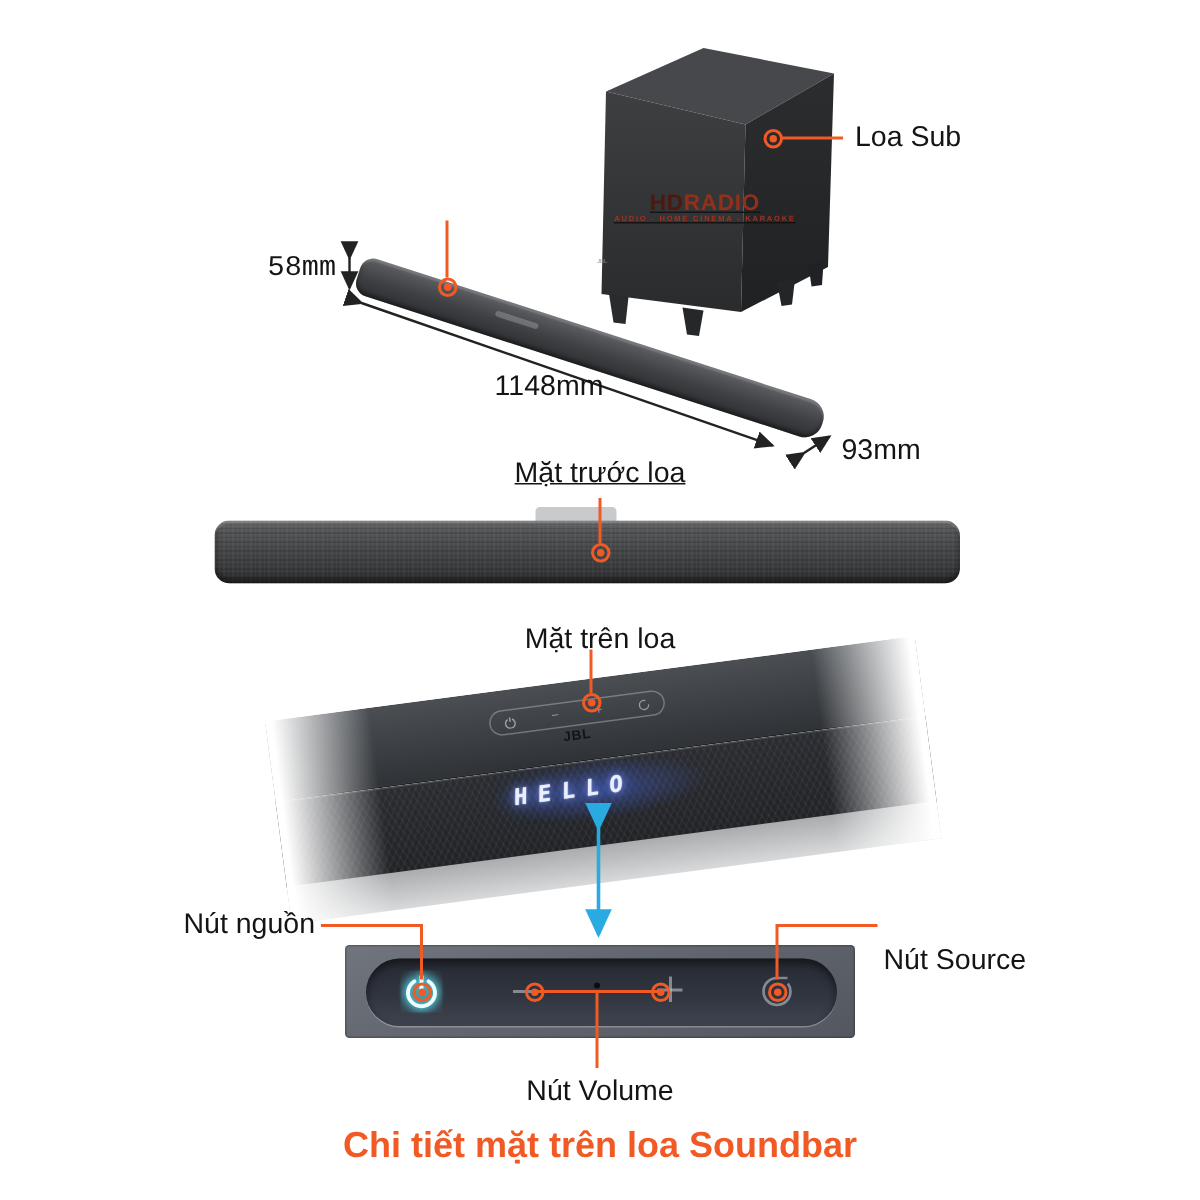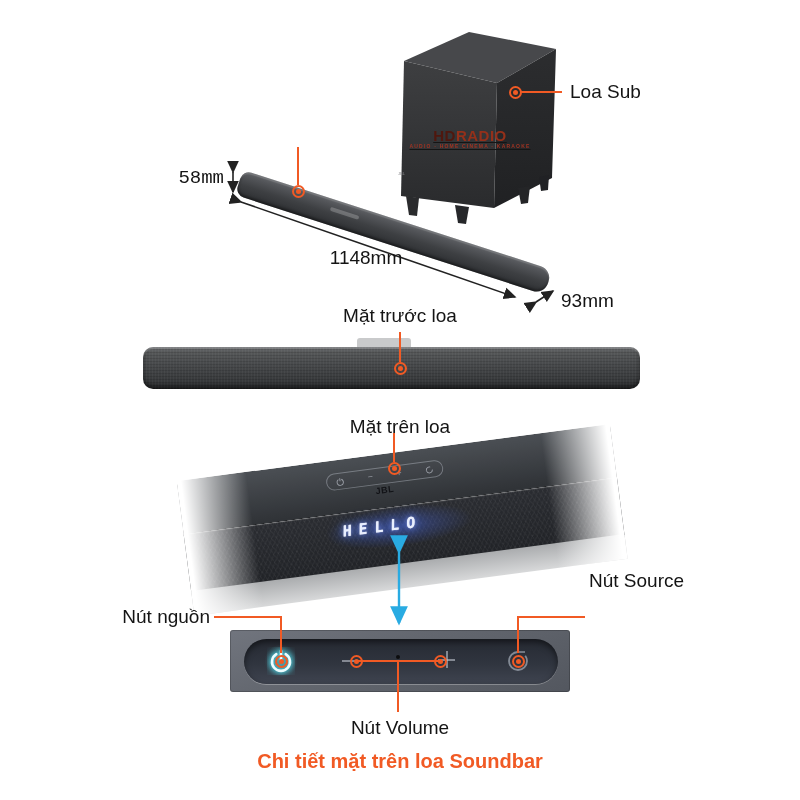--- a/index.html
+++ b/index.html
@@ -1,21 +1,21 @@
 <!DOCTYPE html>
 <html><head>
 <meta charset="utf-8">
 <style>
   html,body{margin:0;padding:0;background:#fff;}
   .canvas{position:relative;width:800px;height:800px;background:#fff;overflow:hidden;
           font-family:"Liberation Sans",sans-serif;color:#151515;}
   .label{position:absolute;font-size:19px;color:#141414;white-space:nowrap;z-index:7;}
   .c{transform:translateX(-50%);}
   .r{transform:translateX(-100%);}
-  .caption{font-weight:bold;font-size:20px;color:#F15A24;}
+  .caption{font-weight:bold;font-size:24px;color:#F15A24;}
   svg.layer{position:absolute;left:0;top:0;z-index:5;pointer-events:none;}
   svg.scene{z-index:1;}
   
   .marker{position:absolute;width:13px;height:13px;border:2px solid #F15A24;border-radius:50%;
           box-sizing:border-box;z-index:6;}
   .marker::after{content:"";position:absolute;left:50%;top:50%;width:5px;height:5px;
           margin:-2.5px 0 0 -2.5px;background:#F15A24;border-radius:50%;}
   
   .bar-angled{position:absolute;left:243px;top:170px;width:325px;height:26px;z-index:2;
           transform:rotate(17.9deg);transform-origin:left top;border-radius:9px 12px 12px 9px;
@@ -204,20 +204,20 @@
   <div class="marker" style="left:387.5px;top:461.5px;"></div>
   <div class="marker" style="left:274.5px;top:654.5px;"></div>
   <div class="marker" style="left:349.5px;top:654.5px;"></div>
   <div class="marker" style="left:433.5px;top:654.5px;"></div>
   <div class="marker" style="left:511.5px;top:654.5px;"></div>
 
   <div class="label" style="left:570px;top:81px;">Loa Sub</div>
   <div class="label r" style="left:224px;top:167px;font-family:Liberation Mono, monospace;">58mm</div>
   <div class="label c" style="left:334px;top:247px;margin-left:32px;">1148mm</div>
   <div class="label" style="left:561px;top:290px;text-align:right;">93mm</div>
-  <div class="label c" style="left:400px;top:305px;">Mặt trước loa</div>
+  <div class="label c" style="left:400px;top:305px;text-decoration:underline;">Mặt trước loa</div>
   <div class="label c" style="left:400px;top:416px;">Mặt trên loa</div>
   <div class="label r" style="left:210px;top:606px;">Nút nguồn</div>
-  <div class="label" style="left:589px;top:570px;">Nút Source</div>
+  <div class="label" style="left:589px;top:630px;">Nút Source</div>
   <div class="label c" style="left:400px;top:717px;">Nút Volume</div>
   <div class="label c caption" style="left:400px;top:750px;">Chi tiết mặt trên loa Soundbar</div>
 
 </div>
 
 </body></html>

